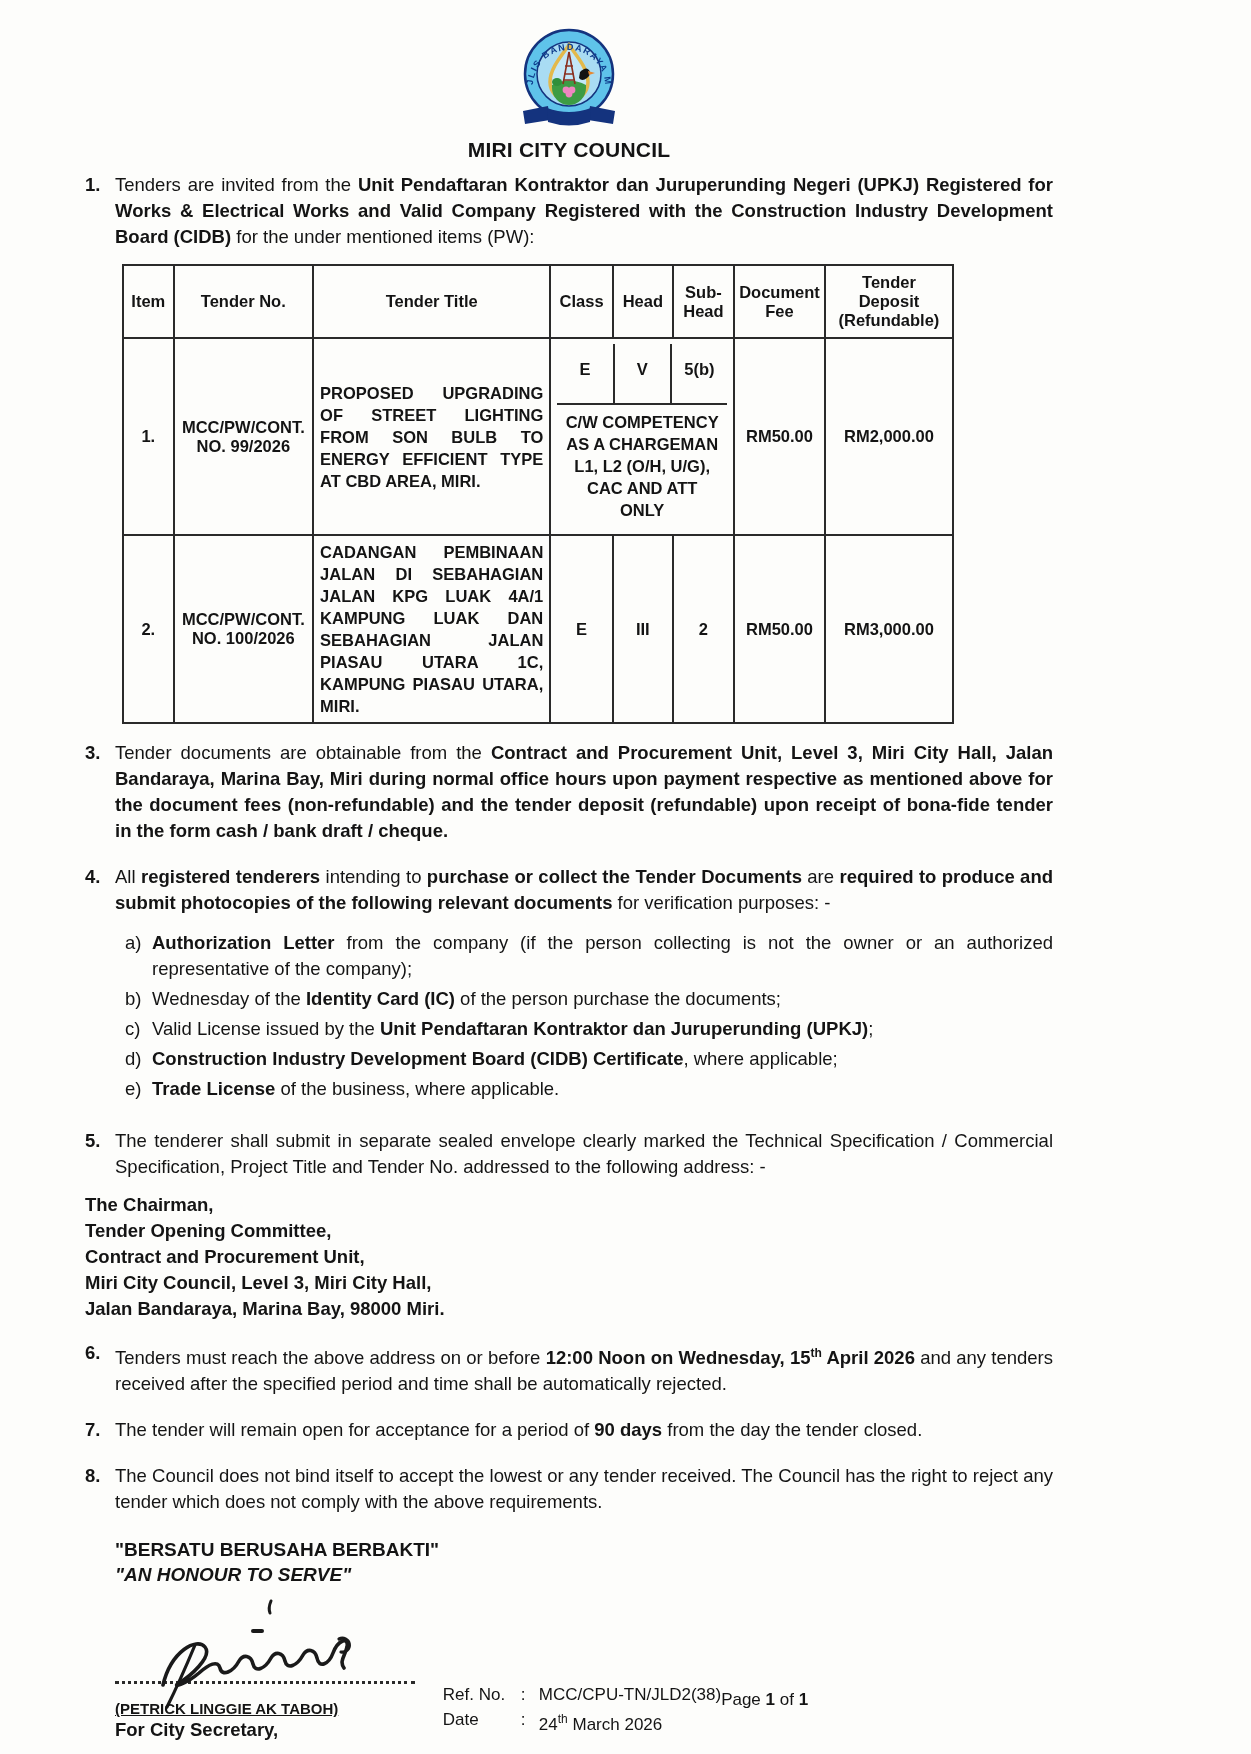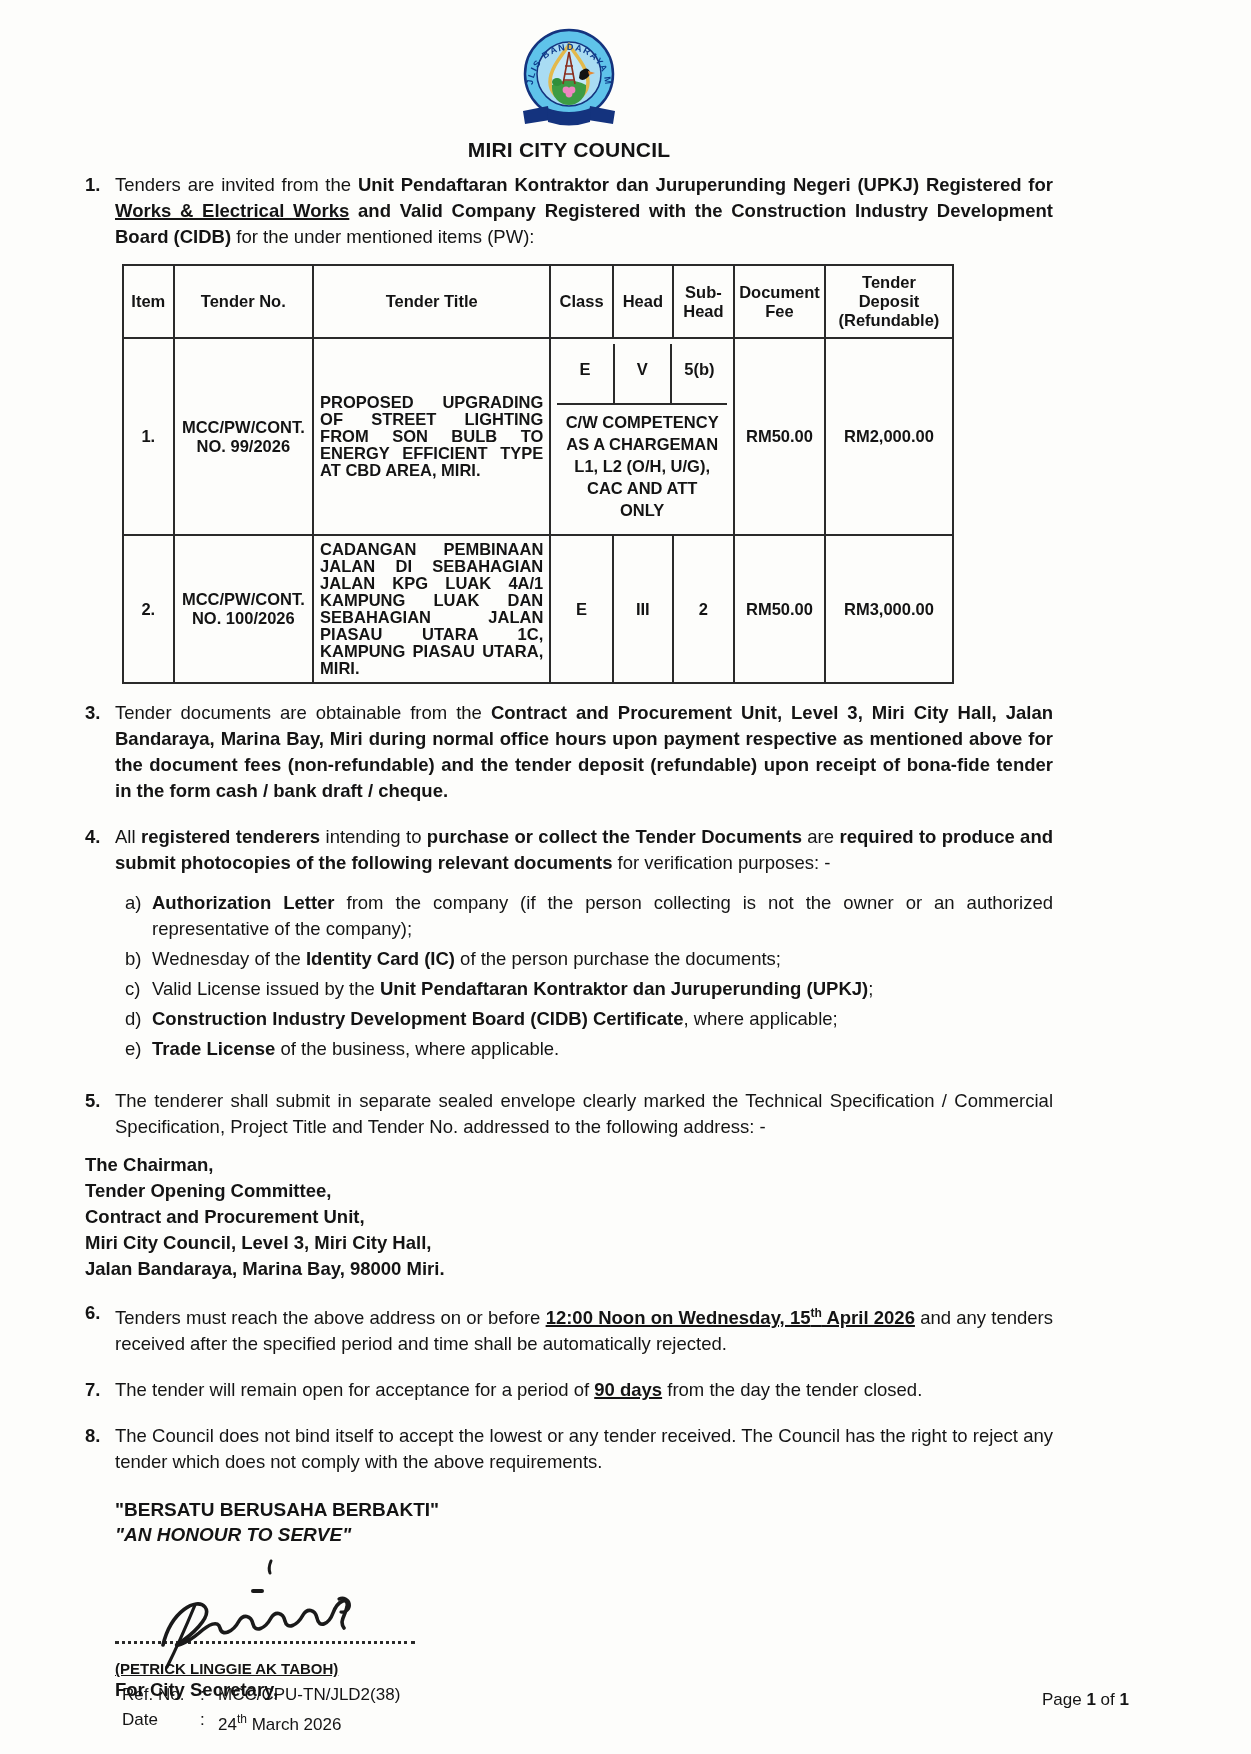--- a/index.html
+++ b/index.html
@@ -18,30 +18,30 @@
   
   .logo-wrap { text-align:center; }
   .org-name { text-align:center; font-size:21px; font-weight:700; letter-spacing:.2px; margin-top:2px; }
   .notice-no { text-align:center; font-size:20px; font-weight:700; margin-top:3px; }
 
   
   .clause { display:flex; font-size:18.5px; line-height:26px; margin-top:18px; }
   .clause .num { width:30px; flex:0 0 30px; font-weight:700; }
   .clause .cbody { flex:1; text-align:justify; }
   b, .b { font-weight:700; }
-  .bu { font-weight:700; text-decoration:underline; text-decoration-thickness:2px;margin-top:27px; }
+  .bu { font-weight:700; text-decoration-thickness:2px;margin-top:27px; }
   .it { font-style:italic; }
   sup { font-size:12px; }
 
   
   table.tender { border-collapse:collapse; margin:14px 0 0 37px; width:832px; font-size:16.5px; }
   table.tender th, table.tender td { border:2px solid #2a2a2a; font-weight:700; padding:5px 6px; vertical-align:middle; }
   table.tender th { text-align:center; line-height:19px; padding:7px 4px; }
   td.c { text-align:center; }
-  td.title-cell { text-align:justify; line-height:17px; padding:8px 10px; }
+  td.title-cell { text-align:justify; line-height:22px; padding:8px 10px; }
   td.split-cell-outer { padding:0; vertical-align:top; }
   .split-top { display:flex; border-bottom:2px solid #2a2a2a; }
   .split-top > div { flex:1; text-align:center; padding:16px 2px 24px; }
   .split-top > div + div { border-left:2px solid #2a2a2a; }
   .split-note { text-align:center; line-height:22px; padding:6px 6px 8px; }
 
   
   .sublist { margin:14px 0 0 40px; font-size:18.5px; line-height:26px; }
   .subitem { display:flex; margin-top:4px; }
   .subitem .slabel { width:27px; flex:0 0 27px; }
@@ -54,21 +54,21 @@
   .motto { margin:22px 0 0 30px; font-size:19px; font-weight:700; line-height:25px; }
 
   
   .sig-block { margin:6px 0 0 30px; position:relative; }
   .sig-art { display:block; margin-bottom:-30px; margin-left:10px; }
   .sig-line { width:300px; border-bottom:3px dotted #2a2a2a; height:0; }
   .sig-name { font-size:15px; font-weight:700; margin-top:16px;text-decoration:underline; }
   .sig-title, .sig-org { font-size:18.5px; font-weight:700; line-height:26px; }
 
   
-  .footer { position:absolute; left:122px; right:122px; top:1682px; display:flex; justify-content:space-between; align-items:flex-start; font-size:17px; }
+  .footer { position:absolute; left:122px; right:122px; top:1682px; display:flex; justify-content:center; align-items:flex-start; font-size:17px; }
   .refdate .frow { display:flex; line-height:25px; }
   .refdate .flabel { width:78px; }
   .refdate .fcolon { width:18px; }
   .page-num { margin-top:8px; }
   .page-num .pn { font-weight:700; }
 </style>
 </head>
 <body>
 
 <div class="page">

